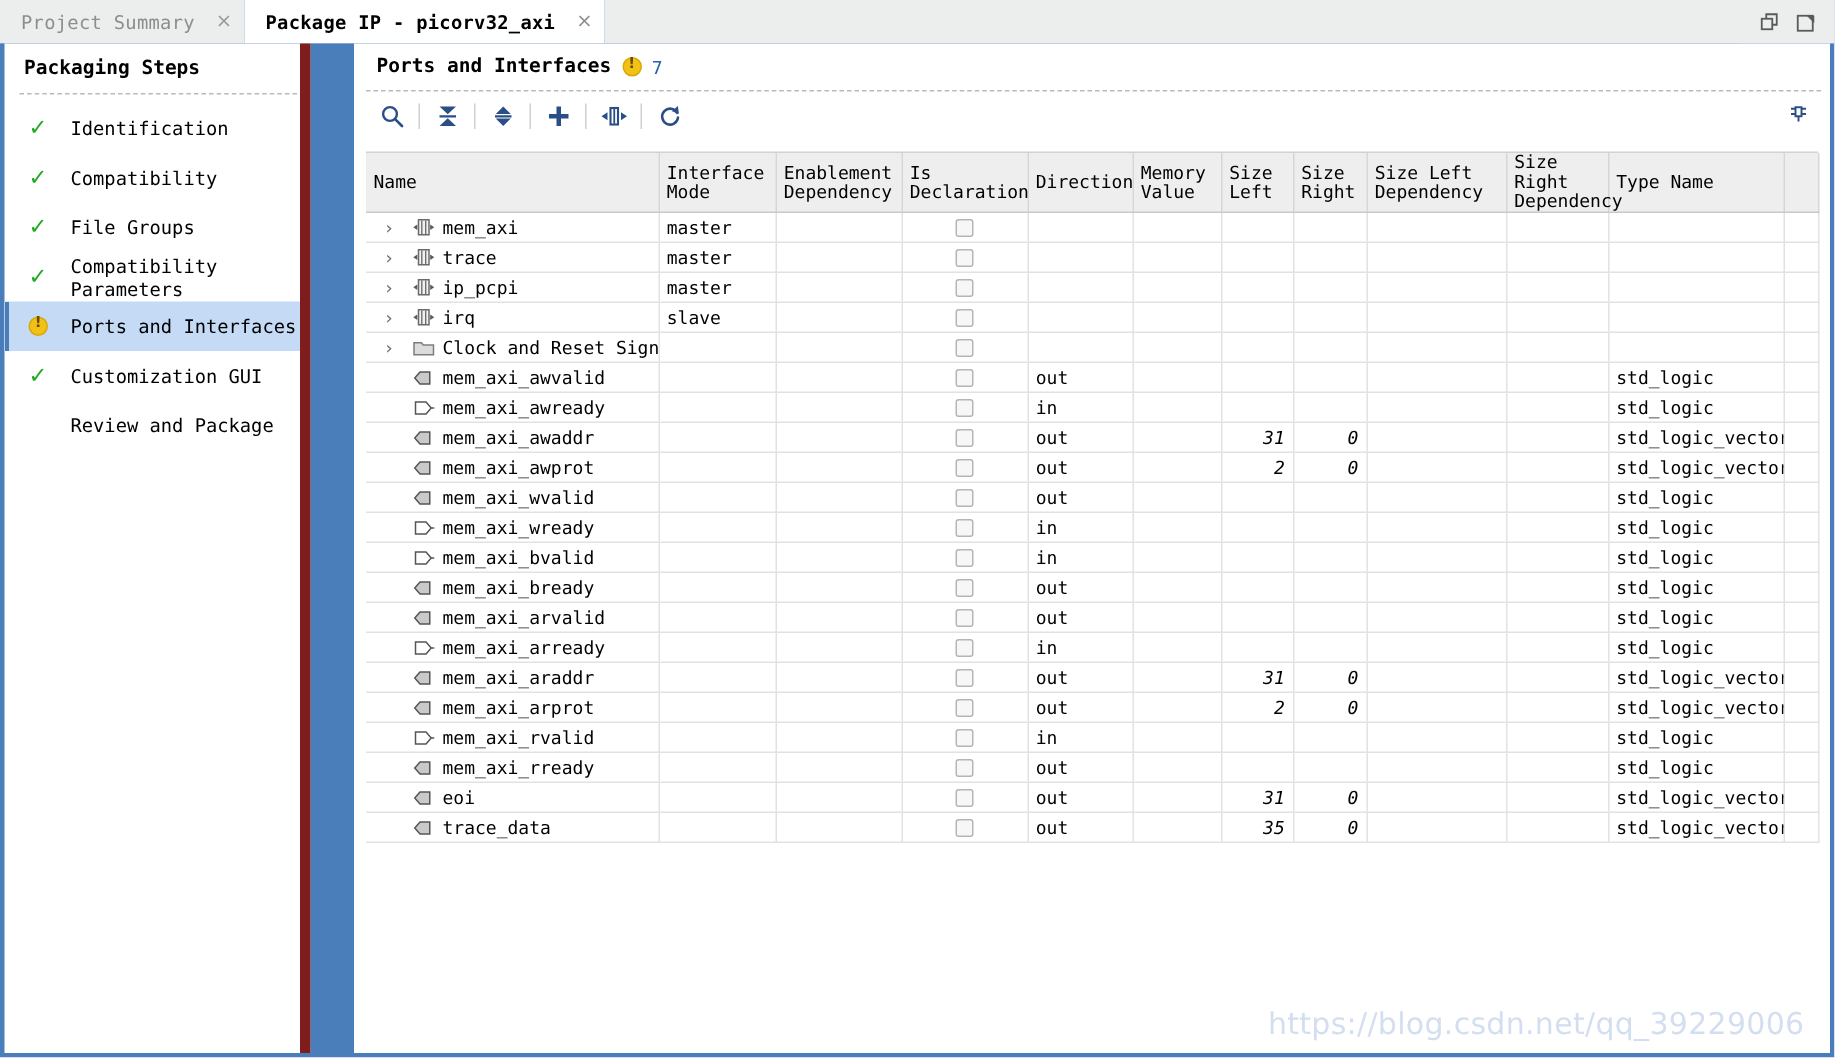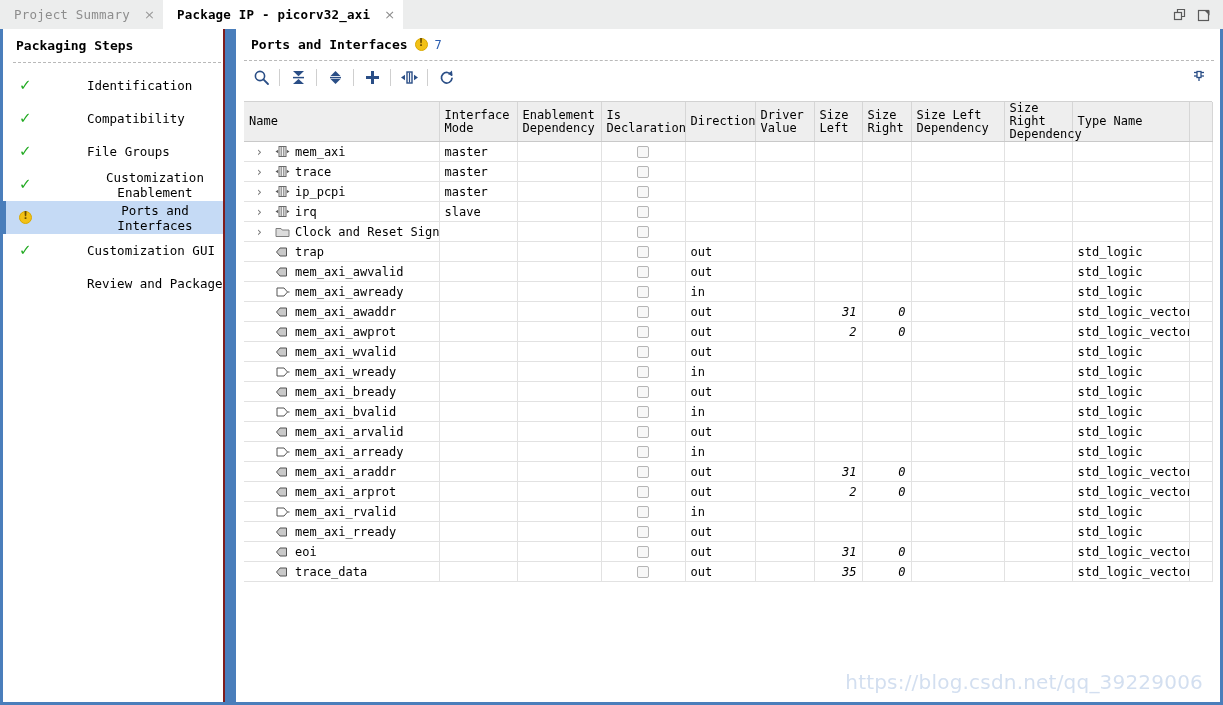--- a/index.html
+++ b/index.html
@@ -67,24 +67,23 @@
   
   .bodywrap {
     position: absolute; left: 0; top: 29px;
     width: 1223px; height: 676px;
     background: #4a7ebb;
   }
 
   
   .sidebar {
     position: absolute; left: 3px; top: 0;
-    width: 222px; height: 673px;
+    width: 204px; height: 673px;
     background: #ffffff;
-    border-right: 2px solid #7f1d1d;
-    text-align: center;
+    border-right: 7px solid #7f1d1d;
   }
   .sidebar-title {
     height: 33px;
     display: flex; align-items: center;
     padding-left: 13px;
     font-size: 13px;
     font-weight: bold;
     color: #000;
   }
   .sidebar-sep {
@@ -102,21 +101,21 @@
     cursor: pointer;
   }
   .step.selected {
     background: #c5daf5;
     box-shadow: inset 3px 0 0 #4a7ebb;
   }
   .step .stepicon {
     width: 26px; flex: 0 0 26px;
     display: flex; align-items: center; justify-content: flex-start;
   }
-  .step .steplabel { padding-left: 2px; margin-left: 40px; }
+  .step .steplabel { padding-left: 2px; }
   .check {
     color: #22aa22;
     font-size: 15px;
     font-weight: bold;
     font-family: "DejaVu Sans", sans-serif;
     line-height: 1;
   }
   .warn-dot {
     width: 13px; height: 13px; border-radius: 50%;
     background: #f2c117;
@@ -313,21 +312,21 @@
           <span class="stepicon">
               <span class="check">✓</span>
             </span>
           <span class="steplabel">File Groups</span>
         </div>
 
         <div class="step">
           <span class="stepicon">
               <span class="check">✓</span>
             </span>
-          <span class="steplabel">Customization Enablement</span>
+          <span class="steplabel">Compatibility Parameters</span>
         </div>
 
         <div class="step selected">
           <span class="stepicon">
               <span class="warn-dot"></span>
             </span>
           <span class="steplabel">Ports and Interfaces</span>
         </div>
 
 
@@ -432,21 +431,21 @@
           <thead>
             <tr>
               <th>Name</th>
               <th>Interface
 Mode</th>
               <th>Enablement
 Dependency</th>
               <th>Is
 Declaration</th>
               <th>Direction</th>
-              <th>Driver
+              <th>Memory
 Value</th>
               <th>Size
 Left</th>
               <th>Size
 Right</th>
               <th>Size Left
 Dependency</th>
               <th>Size Right
 Dependency</th>
               <th>Type Name</th>
@@ -612,48 +611,20 @@
               </tr>
               <tr>
                 <td class="c-name">
                   <div class="namecell">
                     <span class="expander"></span>
                     <span class="nameicon">
                       <svg width="15" height="12" viewBox="0 0 15 12">
                         <path d="M11.5 2 L5 2 L1.5 6 L5 10 L11.5 10 Z" fill="#c9c9c9" stroke="#555" stroke-width="1"></path>
                       </svg>
                     </span>
-                    <span class="namelabel">trap</span>
-                  </div>
-                </td>
-                <td></td>
-                <td></td>
-                <td>
-                  <div class="cbwrap">
-                    <span class="cbox"></span>
-                  </div>
-                </td>
-                <td>out</td>
-                <td></td>
-                <td class="num"></td>
-                <td class="num"></td>
-                <td></td>
-                <td></td>
-                <td>std_logic</td>
-                <td></td>
-              </tr>
-              <tr>
-                <td class="c-name">
-                  <div class="namecell">
-                    <span class="expander"></span>
-                    <span class="nameicon">
-                      <svg width="15" height="12" viewBox="0 0 15 12">
-                        <path d="M11.5 2 L5 2 L1.5 6 L5 10 L11.5 10 Z" fill="#c9c9c9" stroke="#555" stroke-width="1"></path>
-                      </svg>
-                    </span>
                     <span class="namelabel">mem_axi_awvalid</span>
                   </div>
                 </td>
                 <td></td>
                 <td></td>
                 <td>
                   <div class="cbwrap">
                     <span class="cbox"></span>
                   </div>
                 </td>
@@ -807,63 +778,63 @@
                 <td></td>
                 <td>std_logic</td>
                 <td></td>
               </tr>
               <tr>
                 <td class="c-name">
                   <div class="namecell">
                     <span class="expander"></span>
                     <span class="nameicon">
                       <svg width="15" height="12" viewBox="0 0 15 12">
-                        <path d="M11.5 2 L5 2 L1.5 6 L5 10 L11.5 10 Z" fill="#c9c9c9" stroke="#555" stroke-width="1"></path>
-                      </svg>
-                    </span>
-                    <span class="namelabel">mem_axi_bready</span>
-                  </div>
-                </td>
-                <td></td>
-                <td></td>
-                <td>
-                  <div class="cbwrap">
-                    <span class="cbox"></span>
-                  </div>
-                </td>
-                <td>out</td>
-                <td></td>
-                <td class="num"></td>
-                <td class="num"></td>
-                <td></td>
-                <td></td>
-                <td>std_logic</td>
-                <td></td>
-              </tr>
-              <tr>
-                <td class="c-name">
-                  <div class="namecell">
-                    <span class="expander"></span>
-                    <span class="nameicon">
-                      <svg width="15" height="12" viewBox="0 0 15 12">
                         <path d="M2 2 L9 2 L12.5 6 L9 10 L2 10 Z" fill="#ffffff" stroke="#555" stroke-width="1"></path>
                         <line x1="12.5" y1="6" x2="14.5" y2="6" stroke="#555" stroke-width="1"></line>
                       </svg>
                     </span>
                     <span class="namelabel">mem_axi_bvalid</span>
                   </div>
                 </td>
                 <td></td>
                 <td></td>
                 <td>
                   <div class="cbwrap">
                     <span class="cbox"></span>
                   </div>
                 </td>
                 <td>in</td>
+                <td></td>
+                <td class="num"></td>
+                <td class="num"></td>
+                <td></td>
+                <td></td>
+                <td>std_logic</td>
+                <td></td>
+              </tr>
+              <tr>
+                <td class="c-name">
+                  <div class="namecell">
+                    <span class="expander"></span>
+                    <span class="nameicon">
+                      <svg width="15" height="12" viewBox="0 0 15 12">
+                        <path d="M11.5 2 L5 2 L1.5 6 L5 10 L11.5 10 Z" fill="#c9c9c9" stroke="#555" stroke-width="1"></path>
+                      </svg>
+                    </span>
+                    <span class="namelabel">mem_axi_bready</span>
+                  </div>
+                </td>
+                <td></td>
+                <td></td>
+                <td>
+                  <div class="cbwrap">
+                    <span class="cbox"></span>
+                  </div>
+                </td>
+                <td>out</td>
                 <td></td>
                 <td class="num"></td>
                 <td class="num"></td>
                 <td></td>
                 <td></td>
                 <td>std_logic</td>
                 <td></td>
               </tr>
               <tr>
                 <td class="c-name">

